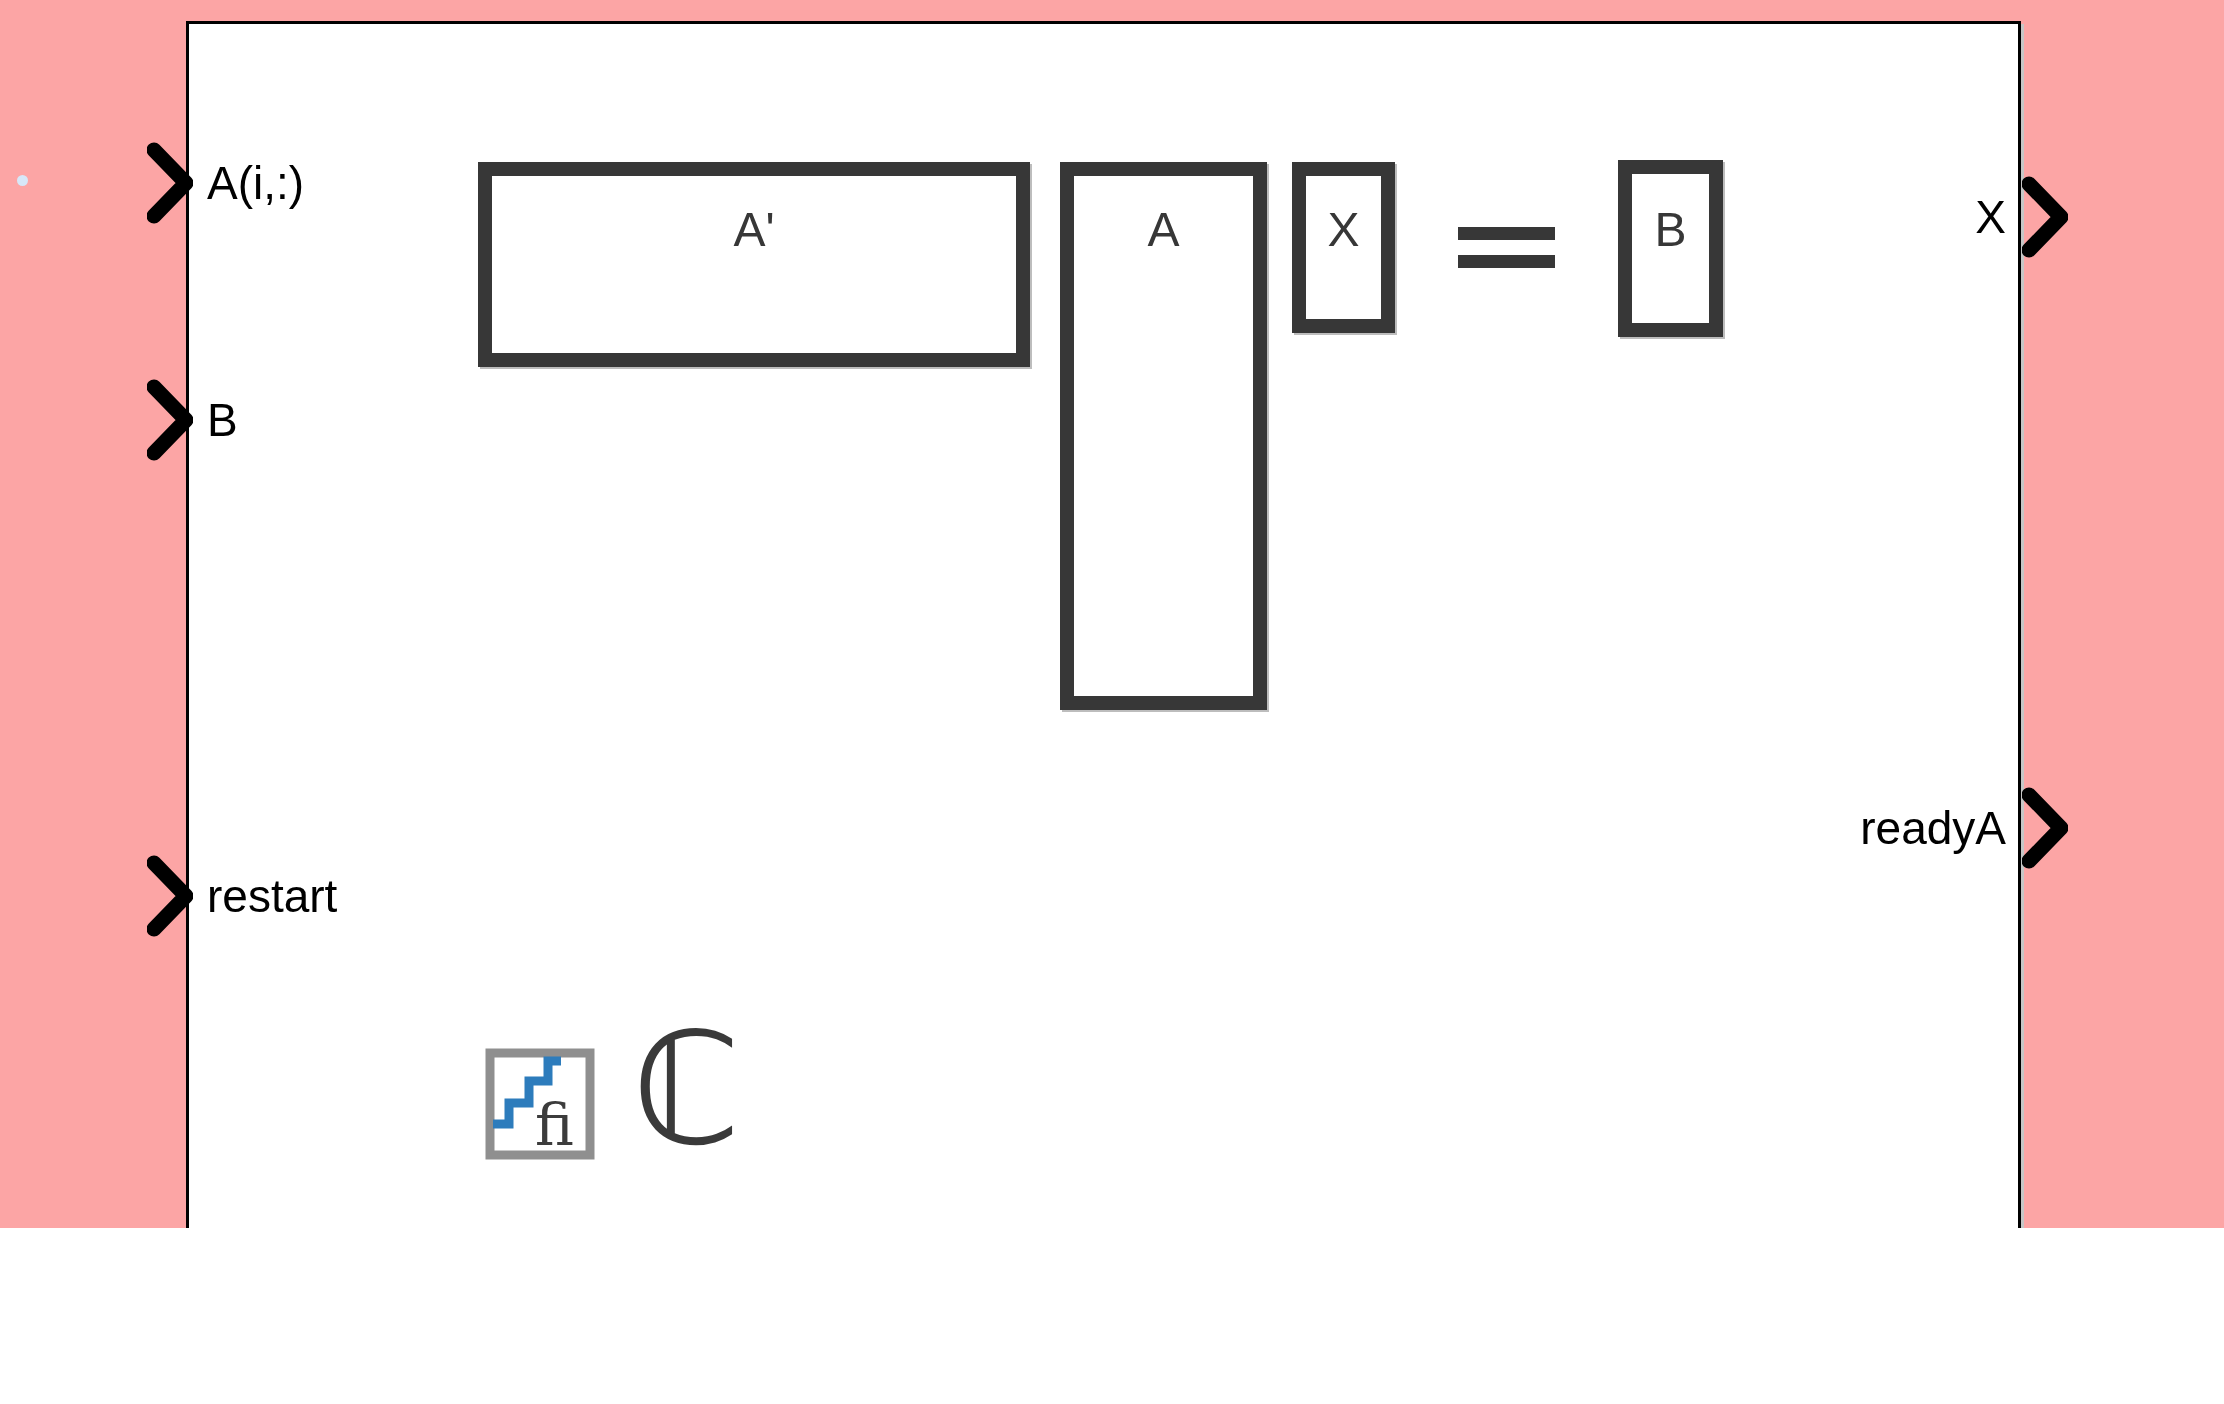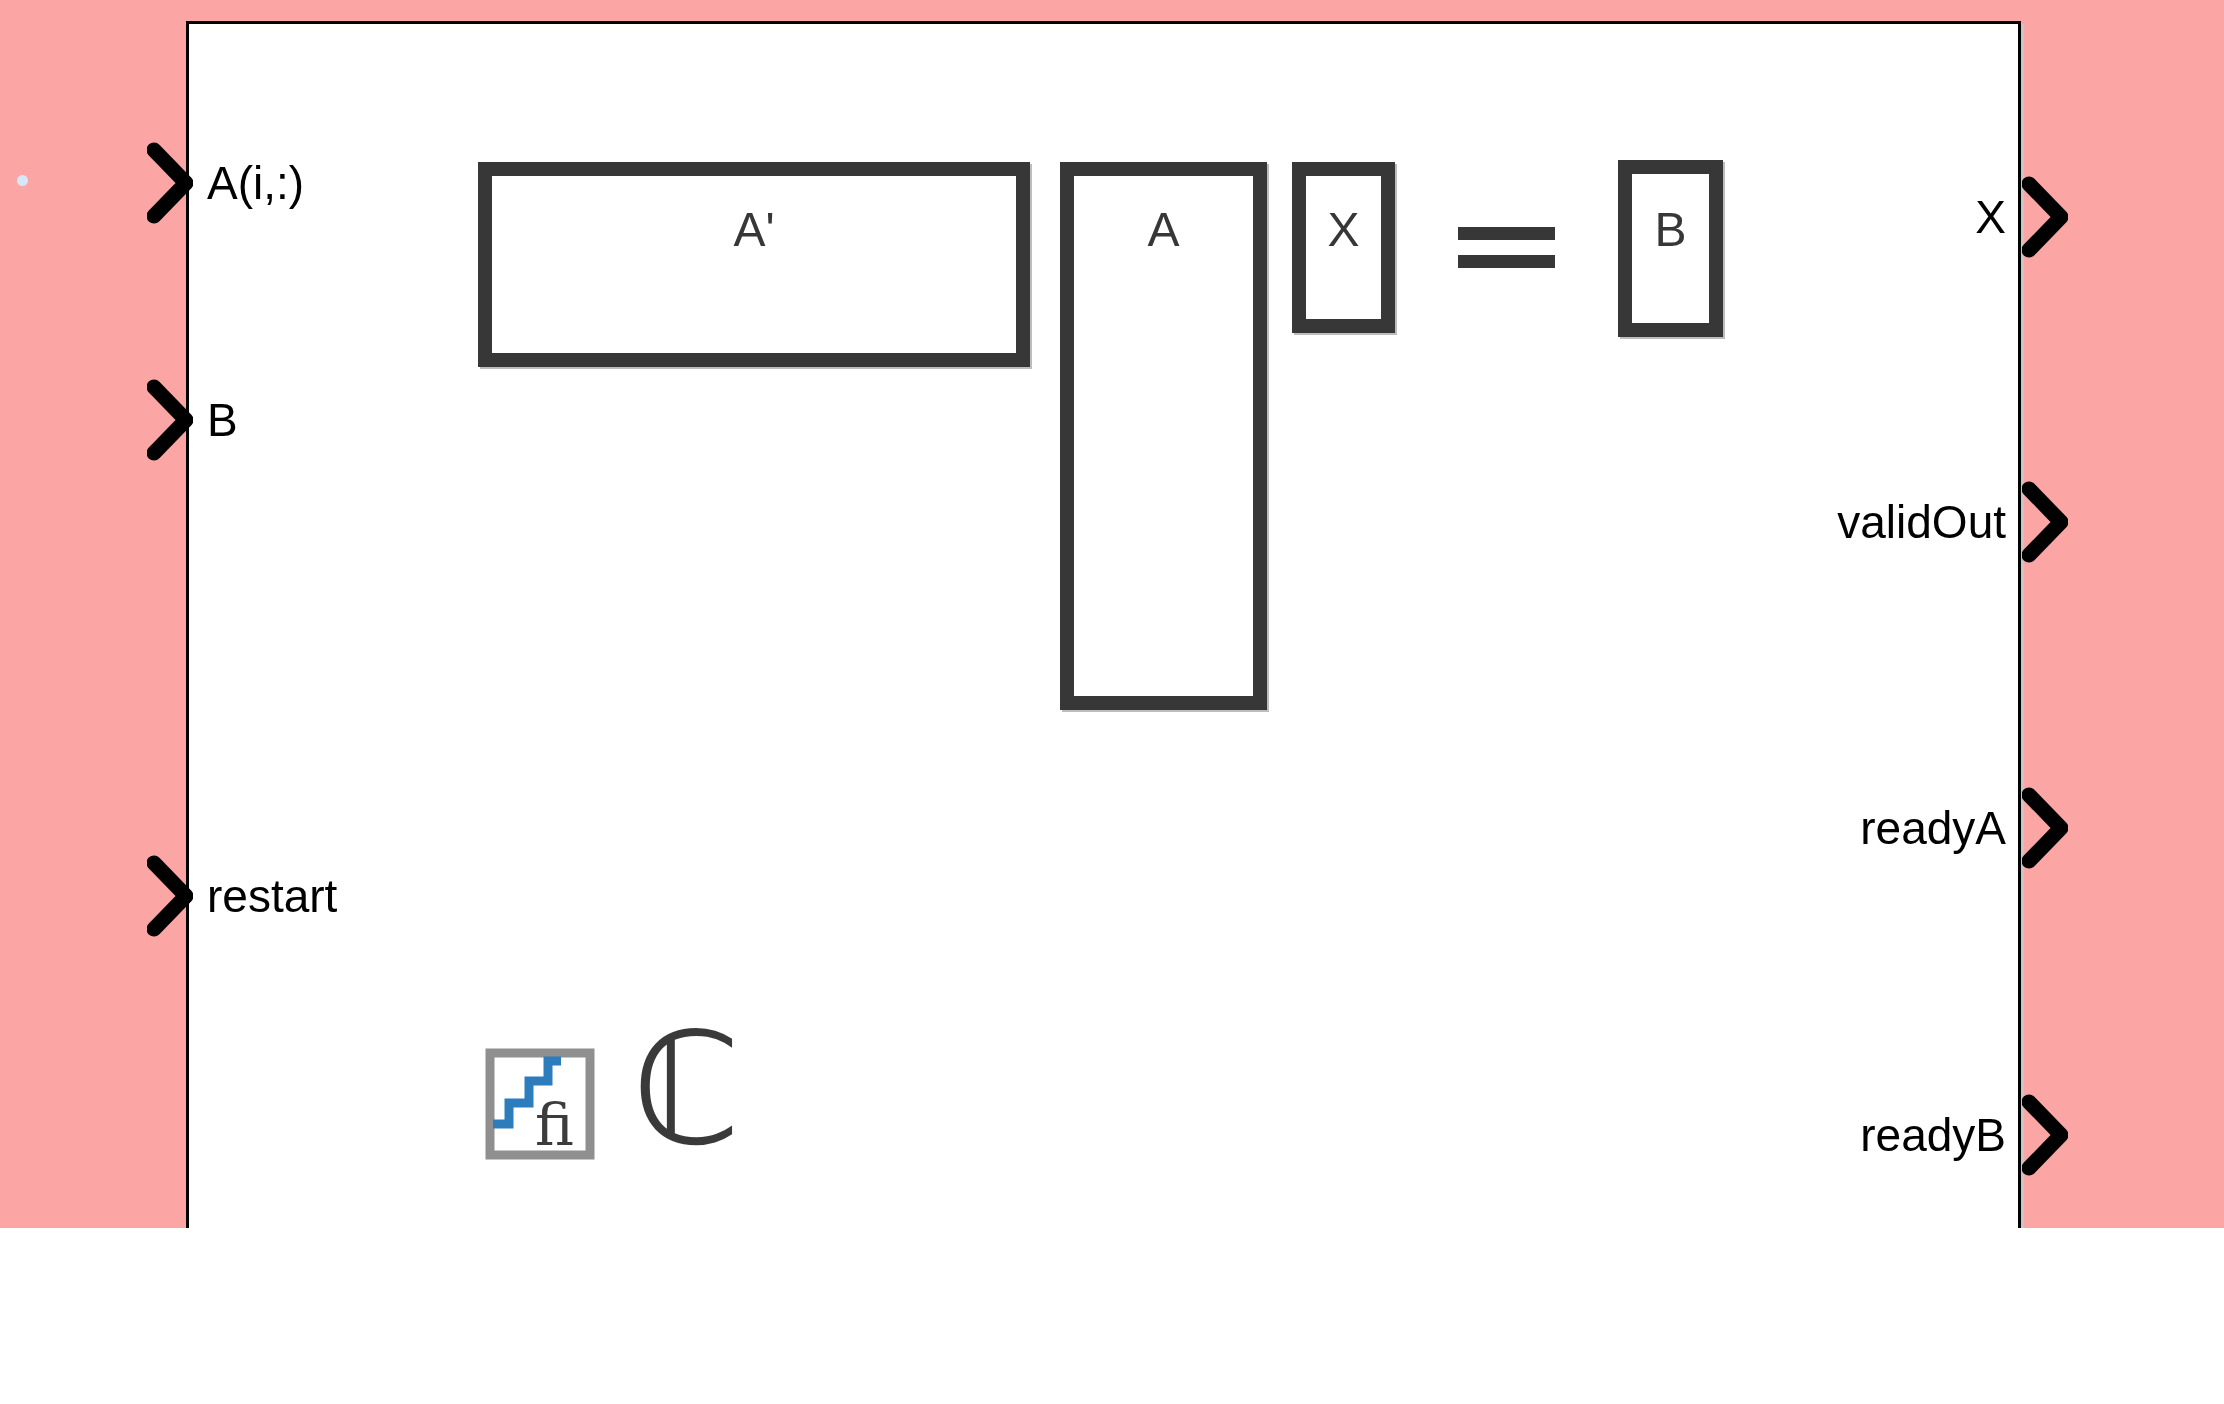--- a/index.html
+++ b/index.html
@@ -62,34 +62,22 @@
       </svg>
     <span class="port-label">restart</span>
   </div>
 
   <div class="out-port" style="top:175px">
     <span class="port-label">X</span>
     <svg class="chev" width="46" height="84" viewBox="0 0 46 84">
         <polyline points="7,9 39,42 7,75" fill="none" stroke="#000" stroke-width="15" stroke-linecap="round" stroke-linejoin="round"></polyline>
       </svg>
   </div>
-  <div class="out-port" style="top:480px">
-    <span class="port-label">validOut</span>
-    <svg class="chev" width="46" height="84" viewBox="0 0 46 84">
-        <polyline points="7,9 39,42 7,75" fill="none" stroke="#000" stroke-width="15" stroke-linecap="round" stroke-linejoin="round"></polyline>
-      </svg>
-  </div>
   <div class="out-port" style="top:786px">
     <span class="port-label">readyA</span>
-    <svg class="chev" width="46" height="84" viewBox="0 0 46 84">
-        <polyline points="7,9 39,42 7,75" fill="none" stroke="#000" stroke-width="15" stroke-linecap="round" stroke-linejoin="round"></polyline>
-      </svg>
-  </div>
-  <div class="out-port" style="top:1093px">
-    <span class="port-label">readyB</span>
     <svg class="chev" width="46" height="84" viewBox="0 0 46 84">
         <polyline points="7,9 39,42 7,75" fill="none" stroke="#000" stroke-width="15" stroke-linecap="round" stroke-linejoin="round"></polyline>
       </svg>
   </div>
 
   <div class="matrix" style="left:478px;top:162px;width:552px;height:205px;">
     <span class="matrix-label" style="top:30px">A'</span>
   </div>
   <div class="matrix" style="left:1060px;top:162px;width:207px;height:548px;">
     <span class="matrix-label" style="top:30px">A</span>

